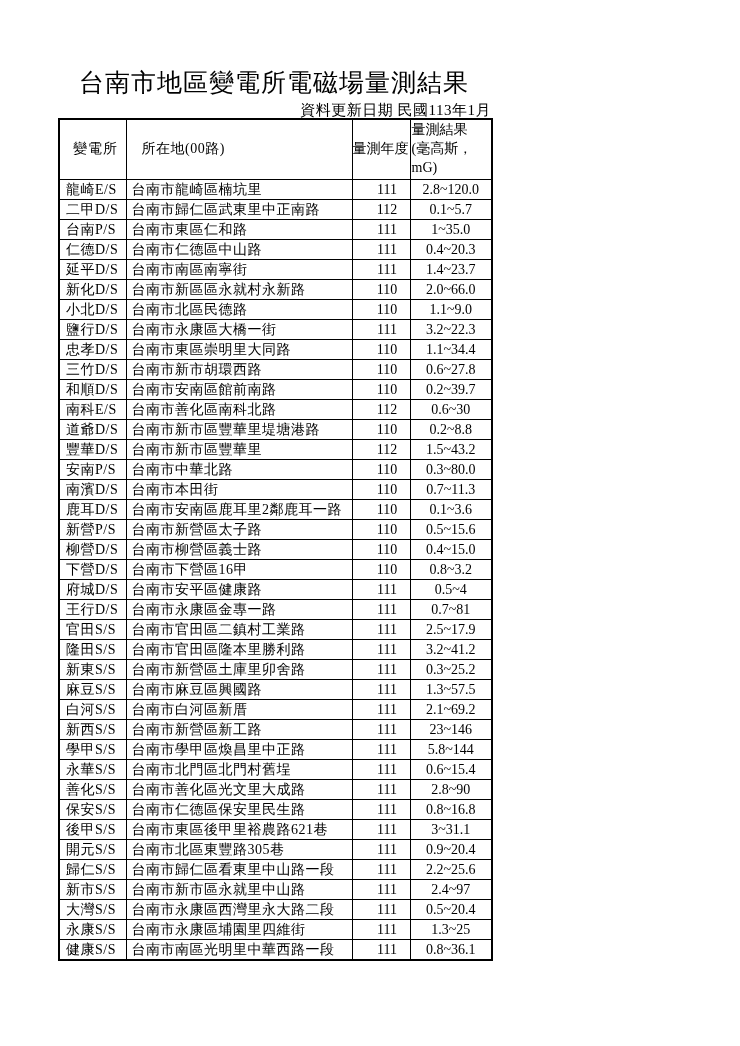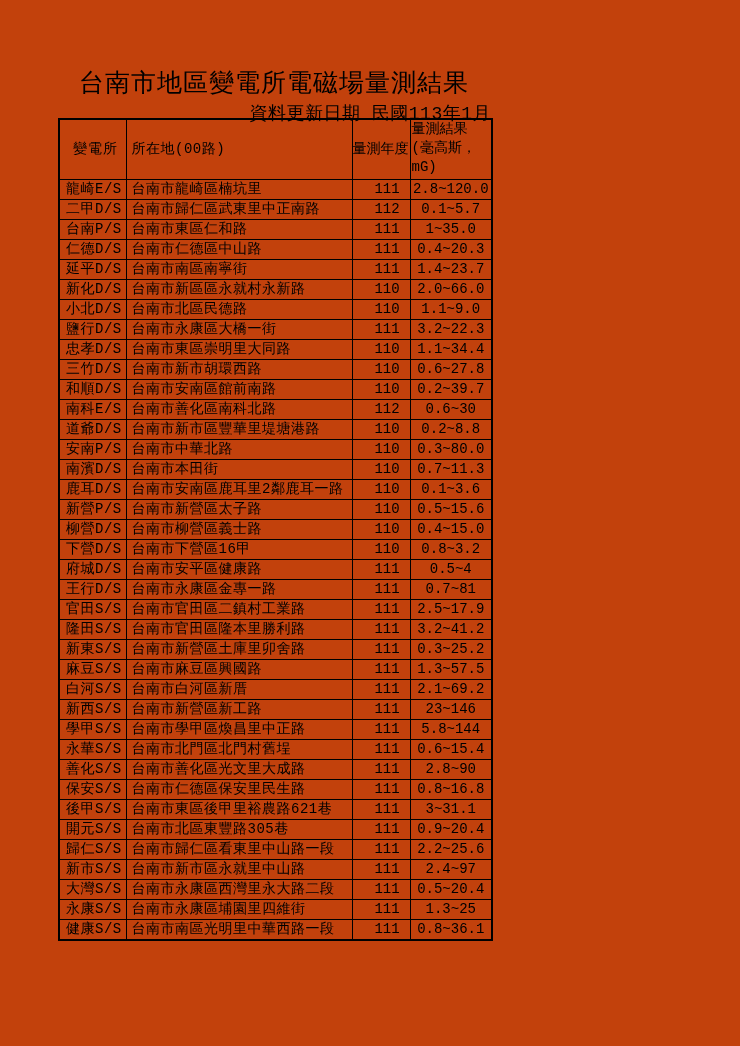--- a/index.html
+++ b/index.html
@@ -1,44 +1,44 @@
 <!DOCTYPE html>
 <html><head>
 <meta charset="utf-8">
 <style>
   html, body { margin: 0; padding: 0; background: #e8e8e8; }
   .page {
     position: relative;
     width: 740px;
     height: 1046px;
     margin: 0 auto;
-    background: #c2410c;
+    background: #ffffff;
     color: #000;
-    font-family: Liberation Mono, monospace;
+    font-family: Liberation Serif, serif;
     overflow: hidden;
   }
   .doc-title {
     position: absolute;
     top: 66px;
     left: 58px;
     width: 432px;
     margin: 0;
     text-align: center;
     font-size: 25px;
     font-weight: normal;
     letter-spacing: 1px;
     white-space: nowrap;
   }
   .update-note {
     position: absolute;
     top: 101px;
     left: 58px;
     width: 433px;
     text-align: right;
-    font-size: 18px;
+    font-size: 15px;
     letter-spacing: 0.5px;
     white-space: nowrap;
   }
   table.meas {
     position: absolute;
     top: 118px;
     left: 58px;
     width: 433px;
     border-collapse: collapse;
     table-layout: fixed;
@@ -47,21 +47,21 @@
   .meas th, .meas td {
     border: 1.5px solid #000;
     font-weight: normal;
     font-size: 14px;
     padding: 0;
     overflow: hidden;
   }
   .meas thead tr { height: 60px; }
   .meas th { vertical-align: middle; text-align: left; }
   th.h-sub  { padding-left: 13px; letter-spacing: 1px; }
-  th.h-loc  { padding-left: 5px; letter-spacing: 0.5px; margin-top: 24px; }
+  th.h-loc  { padding-left: 15px; letter-spacing: 0.5px; margin-top: 24px; }
   th.h-year { letter-spacing: 0; }
   th.h-res  { vertical-align: top; padding-left: 1px; }
   th.h-res div { line-height: 19px; white-space: nowrap; }
   .meas tbody tr { height: 19.32px; }
   .meas tbody td { line-height: 19px; white-space: nowrap; }
   td.c-name { padding-left: 6px; letter-spacing: 0.5px; }
   td.c-loc  { padding-left: 5px; letter-spacing: 0.5px; }
   td.c-year { text-align: center; padding-left: 12px; }
   td.c-res  { text-align: center; }
 </style>
@@ -166,20 +166,26 @@
           <td class="c-year">112</td>
           <td class="c-res">0.6~30</td>
         </tr>
         <tr>
           <td class="c-name">道爺D/S</td>
           <td class="c-loc">台南市新市區豐華里堤塘港路</td>
           <td class="c-year">110</td>
           <td class="c-res">0.2~8.8</td>
         </tr>
         <tr>
+          <td class="c-name">豐華D/S</td>
+          <td class="c-loc">台南市新市區豐華里</td>
+          <td class="c-year">112</td>
+          <td class="c-res">1.5~43.2</td>
+        </tr>
+        <tr>
           <td class="c-name">安南P/S</td>
           <td class="c-loc">台南市中華北路</td>
           <td class="c-year">110</td>
           <td class="c-res">0.3~80.0</td>
         </tr>
         <tr>
           <td class="c-name">南濱D/S</td>
           <td class="c-loc">台南市本田街</td>
           <td class="c-year">110</td>
           <td class="c-res">0.7~11.3</td>

